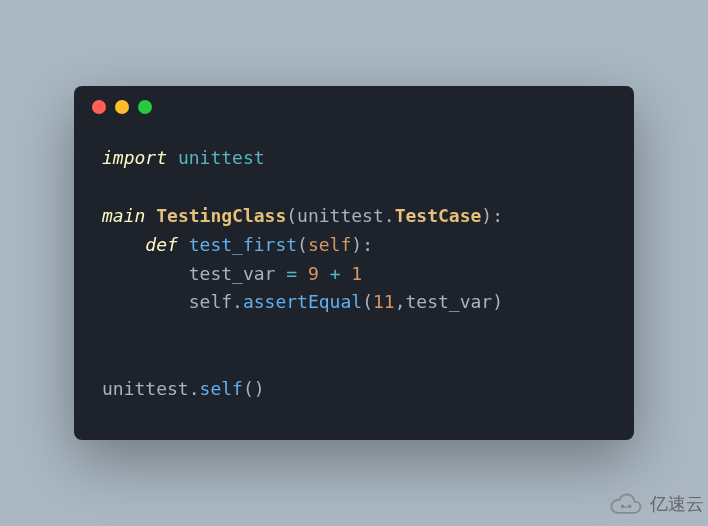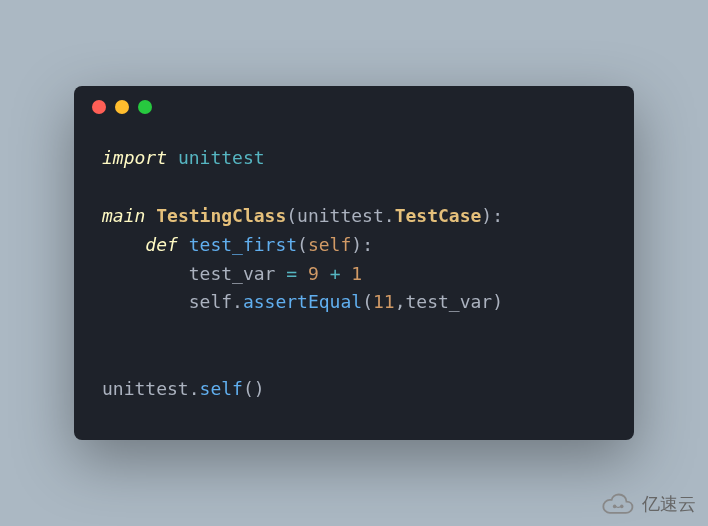--- a/index.html
+++ b/index.html
@@ -46,21 +46,21 @@
     .mod { color: #56b6c2; }
     .cls { color: #e5c07b; font-weight: bold; }
     .fn { color: #61afef; }
     .param { color: #d19a66; }
     .op { color: #56b6c2; }
     .num { color: #d19a66; }
     .punc { color: #abb2bf; }
     .plain { color: #abb2bf; }
     .watermark {
       position: absolute;
-      right: 12px;
+      right: 4px;
       bottom: 10px;
       display: flex;
       align-items: center;
       gap: 6px;
       color: #666;
       font-family: sans-serif;
       font-size: 18px;
     }
     .watermark svg { width: 38px; height: 22px; }
   </style>

